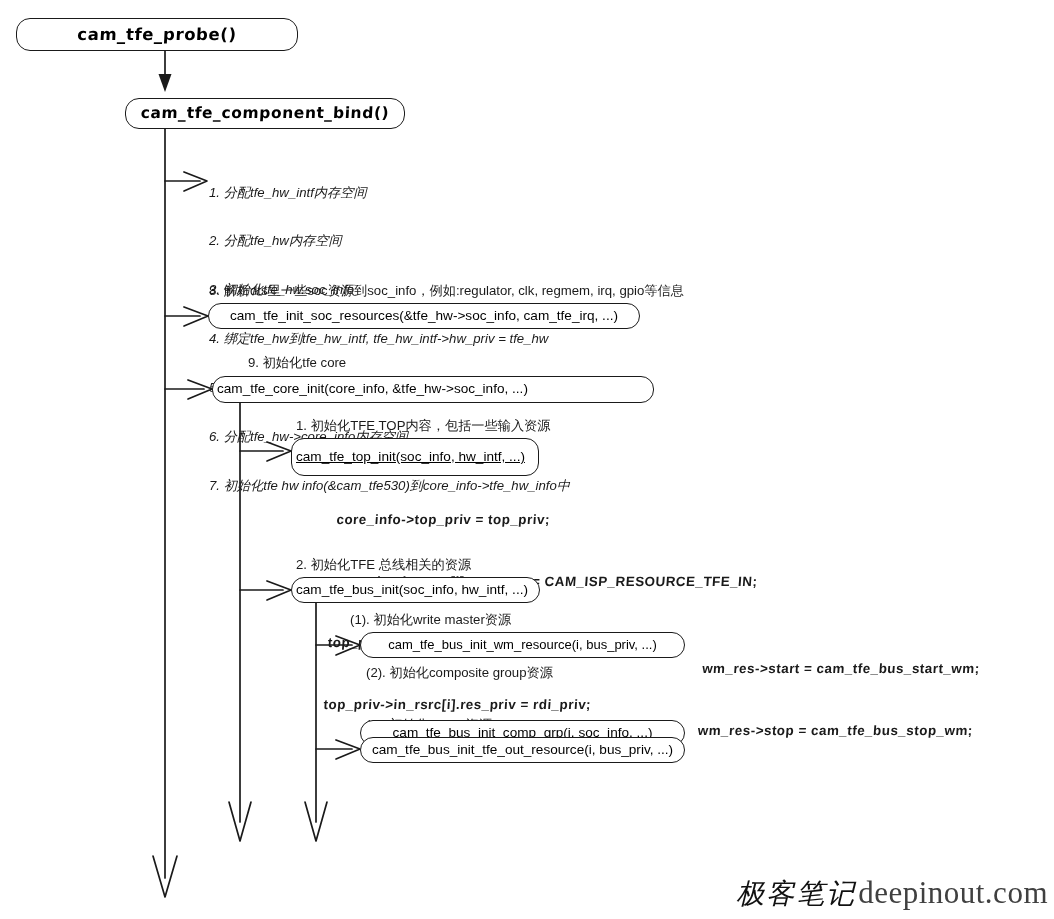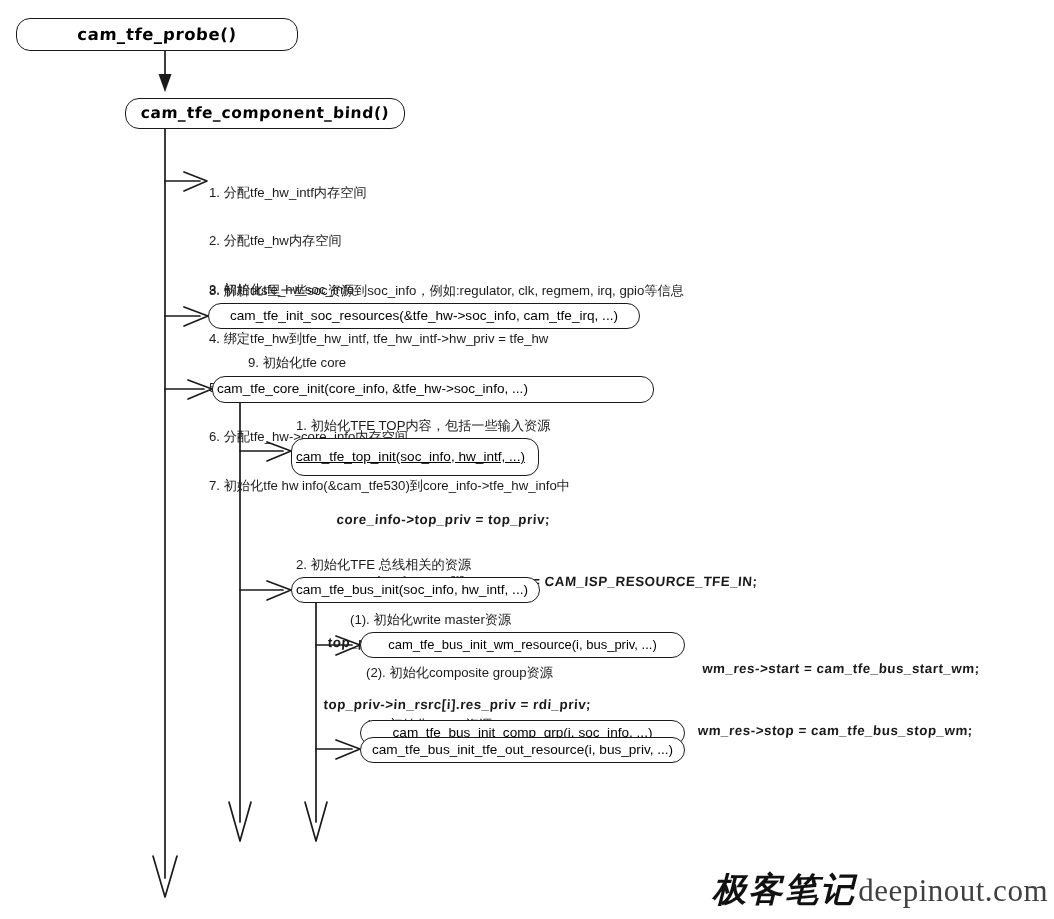--- a/index.html
+++ b/index.html
@@ -62,20 +62,21 @@
   .txt {
     position: absolute;
     color: #1a1a1a;
     white-space: pre;
     z-index: 2;
     font-family: "Liberation Sans", sans-serif;
   }
   .steps {
     line-height: 16.3px;
     font-size: 13.2px;
+    font-style: italic;
   }
   .caption {
     font-size: 13.2px;
     line-height: 16px;
   }
   .codeblock {
     line-height: 20.5px;
     font-size: 13.4px;
   }
 
@@ -84,22 +85,22 @@
     position: absolute;
     right: 6px;
     bottom: 6px;
     display: flex;
     align-items: baseline;
     z-index: 5;
     user-select: none;
   }
   #watermark .cn {
     font-family: "DejaVu Serif", serif;
-    font-weight: 700;
-    font-size: 34px;
+    font-weight: 400;
+    font-size: 28px;
     font-style: italic;
     color: #111;
     letter-spacing: 2px;
   }
   #watermark .en {
     font-family: Liberation Serif, serif;
     font-size: 31px;
     color: #404040;
     letter-spacing: 0.5px;
     margin-left: 2px;

